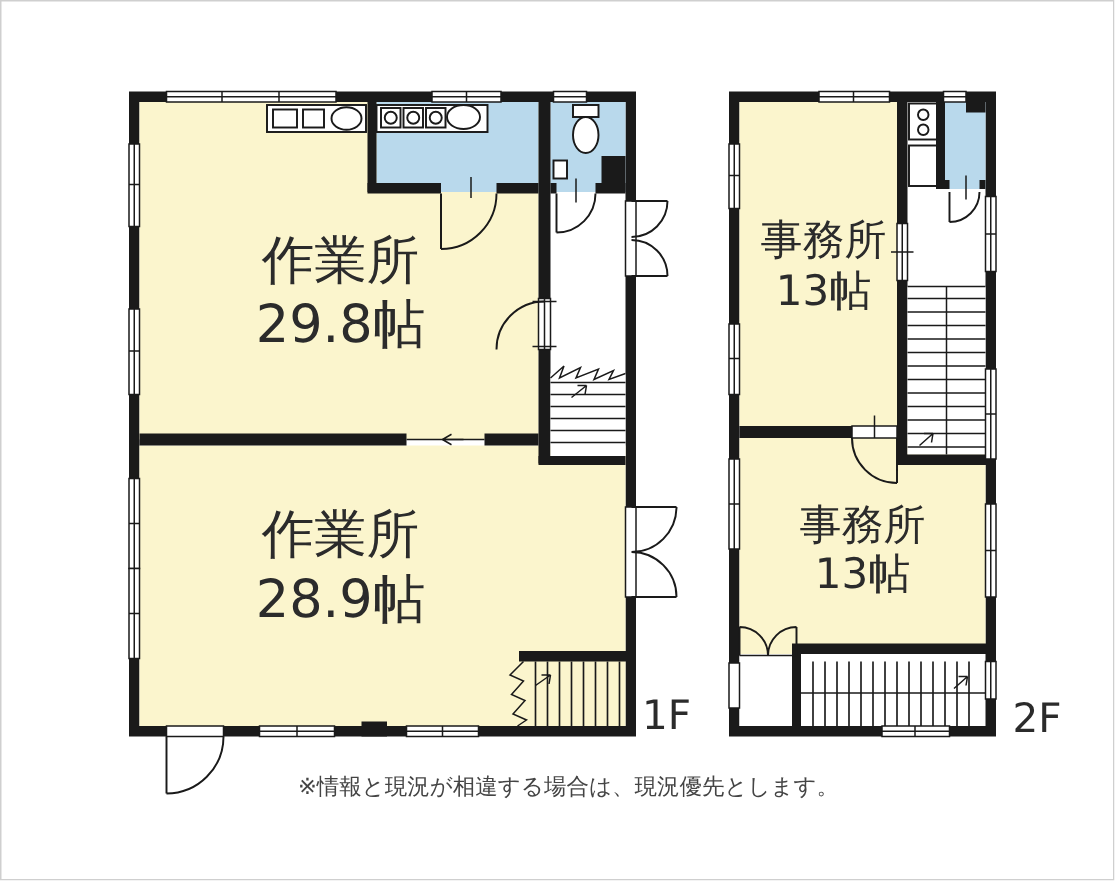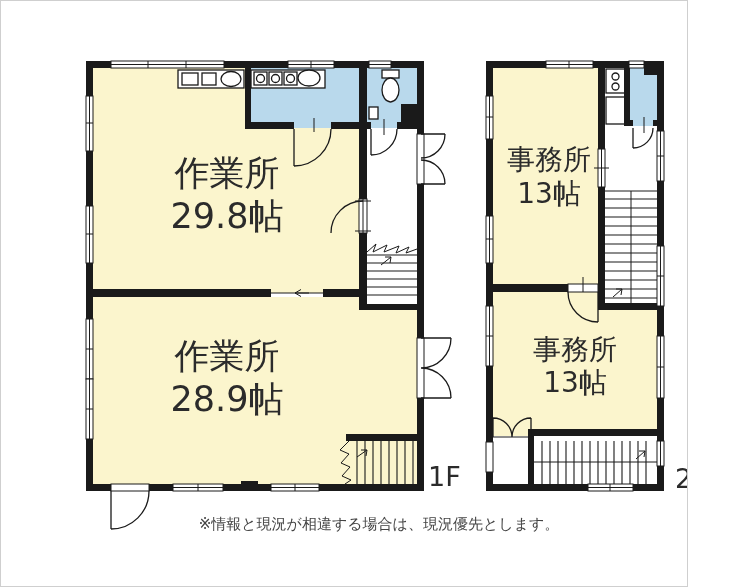--- a/index.html
+++ b/index.html
@@ -1,16 +1,16 @@
 <!DOCTYPE html>
 <html style="--room_fill: #fbf5cd; --wet_fill: #b9d9ec; --wall: #1a1a1a; --text: #2b2b2b; --note_text: #444444;"><head>
 <meta charset="utf-8">
 <style>
   html,body{margin:0;padding:0;background:#fff;}
-  .frame{position:relative;width:688px;height:587px;background:#ffffff;border:1px solid #cfcfcf;box-sizing:border-box;overflow:hidden;font-family:"DejaVu Sans","Liberation Sans",sans-serif;}
+  .frame{position:relative;width:743px;height:587px;background:#ffffff;border:1px solid #cfcfcf;box-sizing:border-box;overflow:hidden;font-family:"DejaVu Sans","Liberation Sans",sans-serif;}
   svg{display:block;}
   .wall{fill:var(--wall,#1a1a1a);}
   .roomY{fill:var(--room_fill,#fbf5cd);}
   .wet{fill:var(--wet_fill,#b9d9ec);}
   .white{fill:#ffffff;}
   .win{fill:#ffffff;stroke:#1a1a1a;stroke-width:1;}
   .ln{stroke:#1a1a1a;stroke-width:1.1;fill:none;}
   .thin{stroke:#1a1a1a;stroke-width:1;fill:none;}
   .door{stroke:#1a1a1a;stroke-width:1.3;fill:none;}
   .fix{fill:#ffffff;stroke:#1a1a1a;stroke-width:1.3;}

